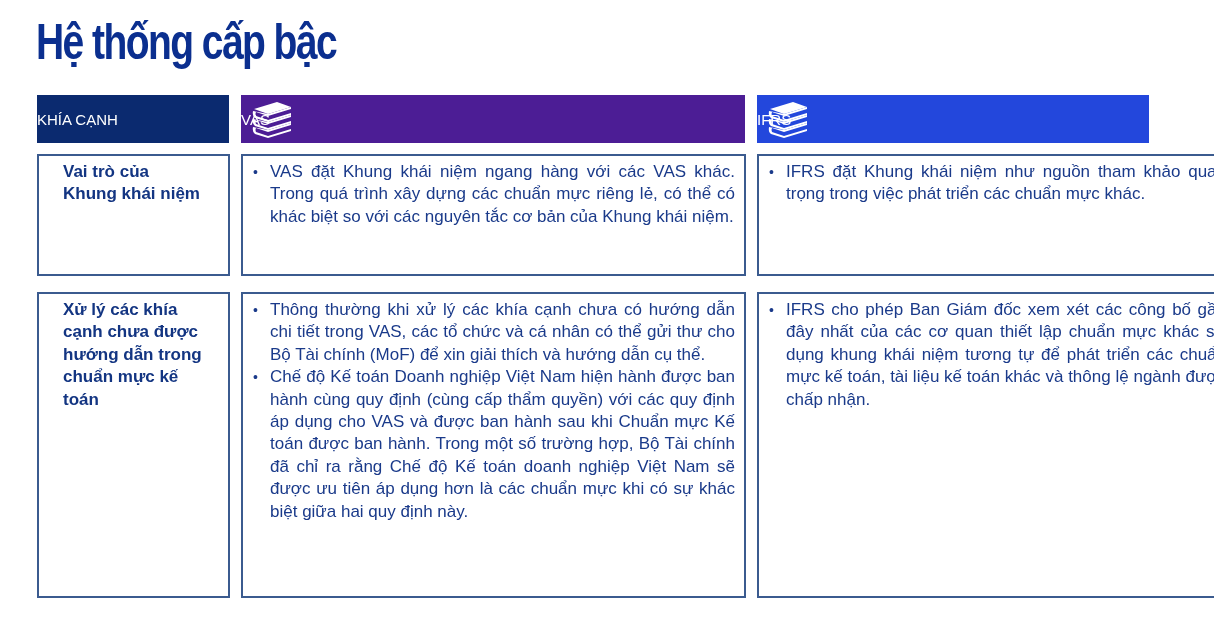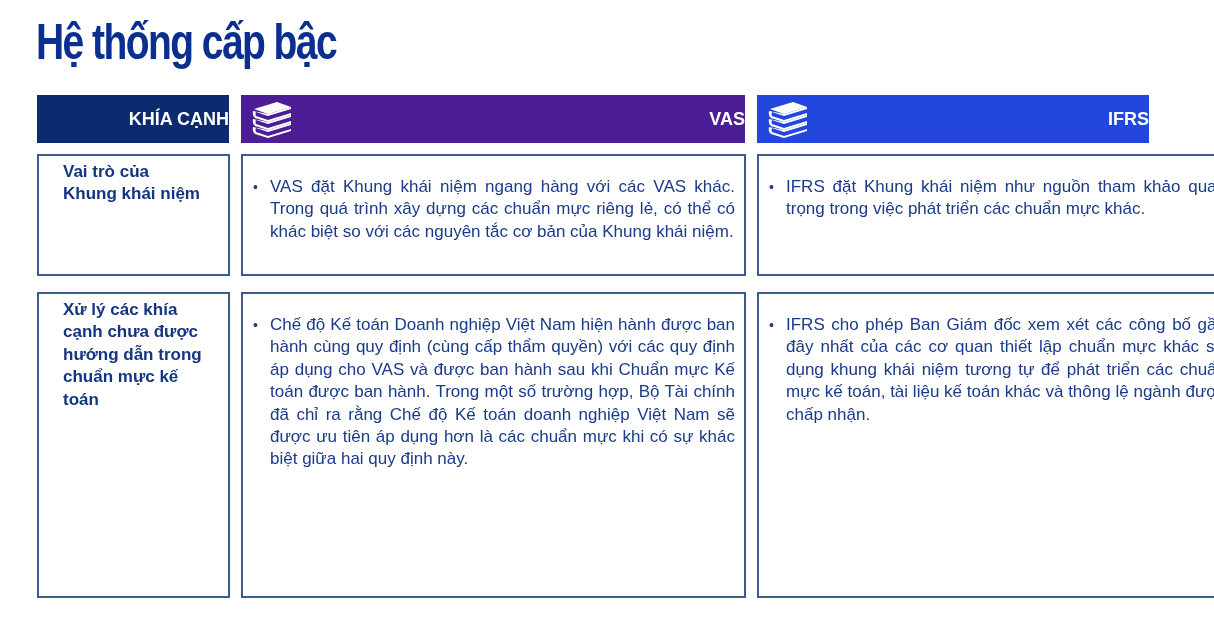--- a/index.html
+++ b/index.html
@@ -8,33 +8,33 @@
       font-family:"Liberation Sans", sans-serif;
     }
     .title {
       position:absolute; left:36px; top:12px;
       font-family:"Liberation Sans", sans-serif;
       font-weight:bold; font-size:50px; color:#0b2f8f;
       letter-spacing:-2px; transform:scaleX(0.78); transform-origin:left top;
       line-height:60px; white-space:nowrap;
     }
     .hdr {
-      position:absolute; top:95px; height:48px; color:#fff; font-weight:bold; font-size:18px;
-      display:flex; align-items:center; justify-content:flex-end;
+      position:absolute; top:95px; height:48px; color:#fff; font-weight:normal; font-size:15px;
+      display:flex; align-items:center; justify-content:flex-start;
     }
     .hdr.c1 { left:37px; width:192px; background:#0b2a6f; }
     .hdr.c2 { left:241px; width:504px; background:#4c1d95; }
     .hdr.c3 { left:757px; width:392px; background:#2347dc; }
     .hdr .icon { position:absolute; left:10px; top:5px; width:42px; height:38px; }
     .box {
       position:absolute; border:2px solid #3b5b8f; box-sizing:border-box; background:#fff;
       color:#1a3a8a; font-size:17px; line-height:22.4px;
     }
     .label { font-weight:bold; padding:5px 24px; color:#133582; }
-    .content { padding:5px 9px 0 9px;margin-top:15px; }
+    .content { padding:5px 9px 0 9px; }
     ul { margin:0; padding:0 0 0 18px; list-style:none; }
     li { position:relative; text-align:justify; }
     li::before { content:"•"; position:absolute; left:-17px; top:0; font-size:14px; }
     .r1 { top:154px; height:122px; }
     .r2 { top:292px; height:306px; }
     .b1 { left:37px; width:193px; }
     .b2 { left:241px; width:505px; }
     .b3 { left:757px; width:480px; }
   </style>
 </head>
@@ -87,20 +87,21 @@
     </ul>
   </div>
 </div>
 
 <div class="box r2 b1">
   <div class="label">Xử lý các khía cạnh chưa được hướng dẫn trong chuẩn mực kế toán</div>
 </div>
 <div class="box r2 b2">
   <div class="content">
     <ul>
+      <li>Thông thường khi xử lý các khía cạnh chưa có hướng dẫn chi tiết trong VAS, các tổ chức và cá nhân có thể gửi thư cho Bộ Tài chính (MoF) để xin giải thích và hướng dẫn cụ thể.</li>
       <li>Chế độ Kế toán Doanh nghiệp Việt Nam hiện hành được ban hành cùng quy định (cùng cấp thẩm quyền) với các quy định áp dụng cho VAS và được ban hành sau khi Chuẩn mực Kế toán được ban hành. Trong một số trường hợp, Bộ Tài chính đã chỉ ra rằng Chế độ Kế toán doanh nghiệp Việt Nam sẽ được ưu tiên áp dụng hơn là các chuẩn mực khi có sự khác biệt giữa hai quy định này.</li>
     </ul>
   </div>
 </div>
 <div class="box r2 b3">
   <div class="content">
     <ul>
       <li>IFRS cho phép Ban Giám đốc xem xét các công bố gần đây nhất của các cơ quan thiết lập chuẩn mực khác sử dụng khung khái niệm tương tự để phát triển các chuẩn mực kế toán, tài liệu kế toán khác và thông lệ ngành được chấp nhận.</li>
     </ul>
   </div>

